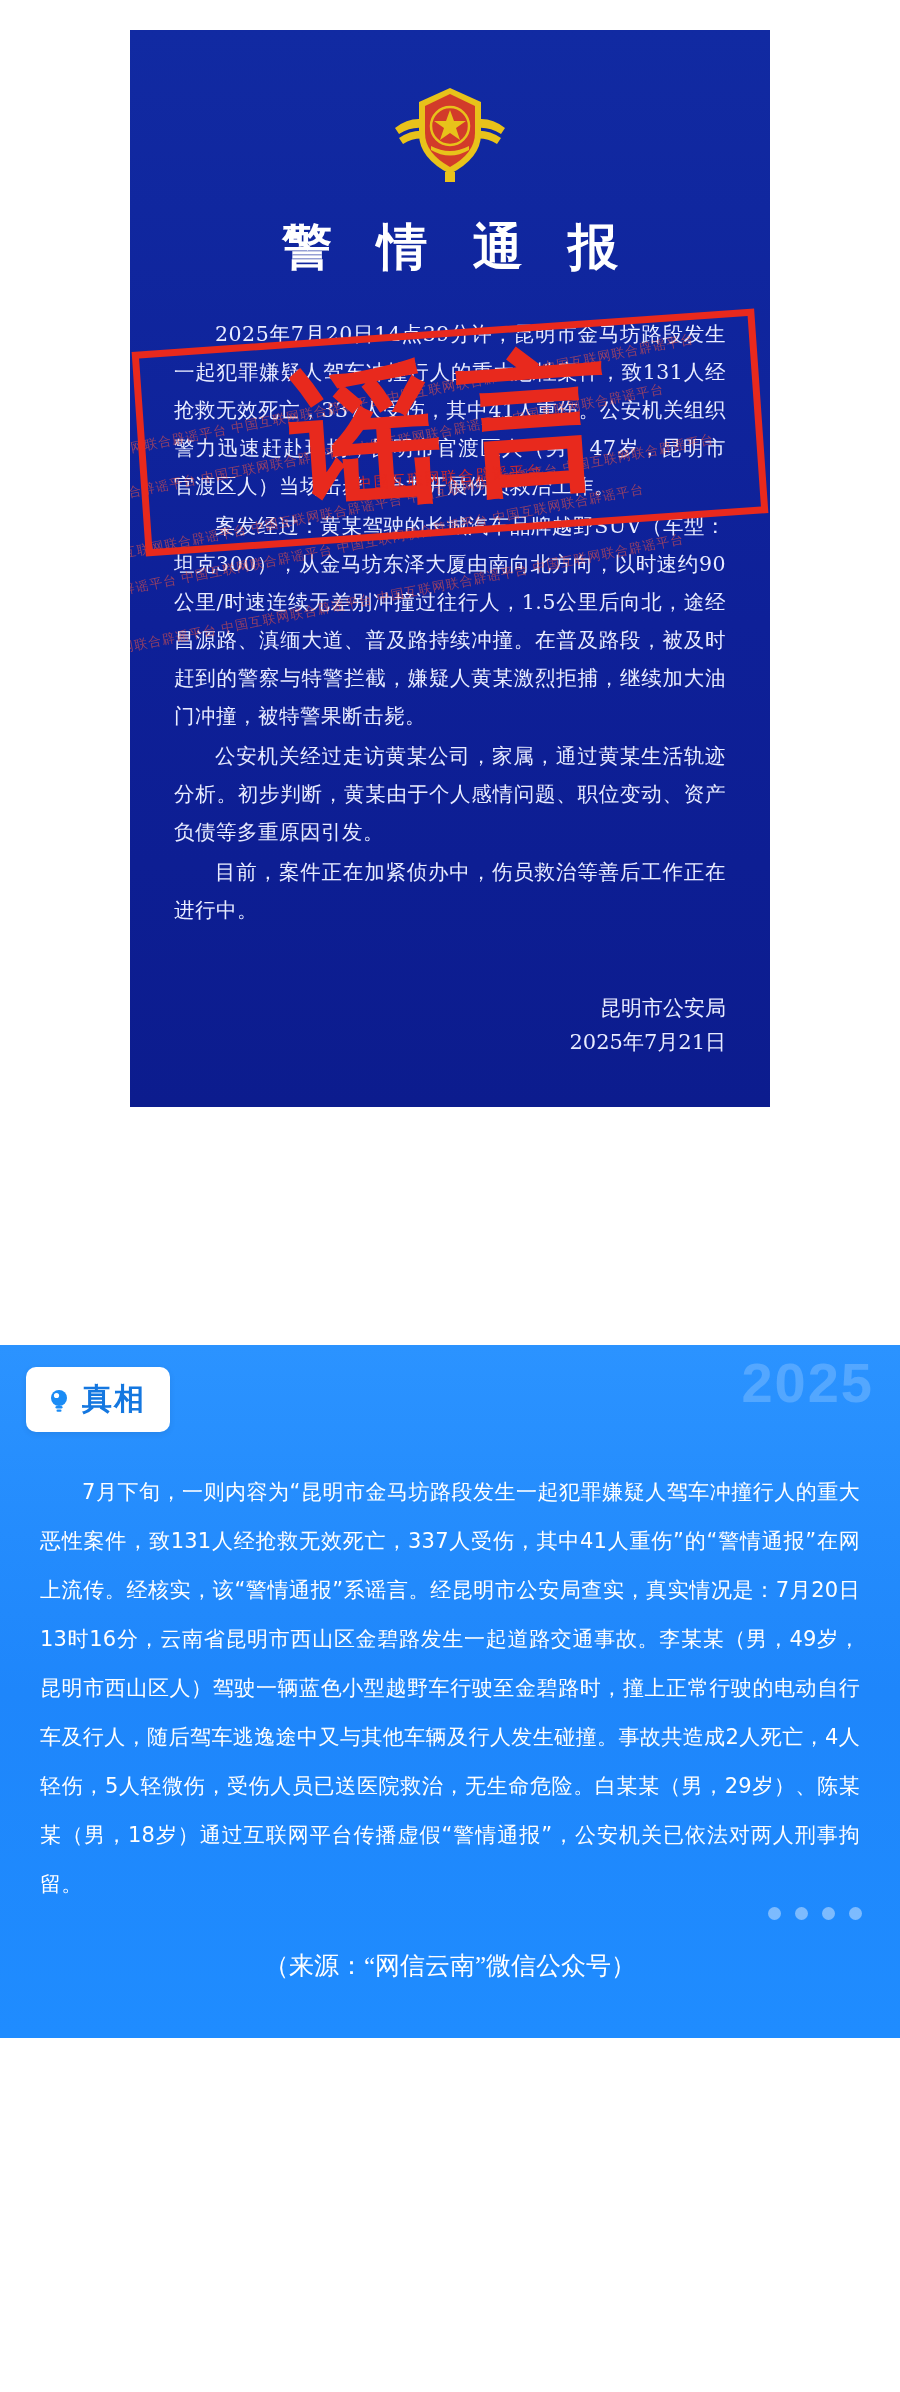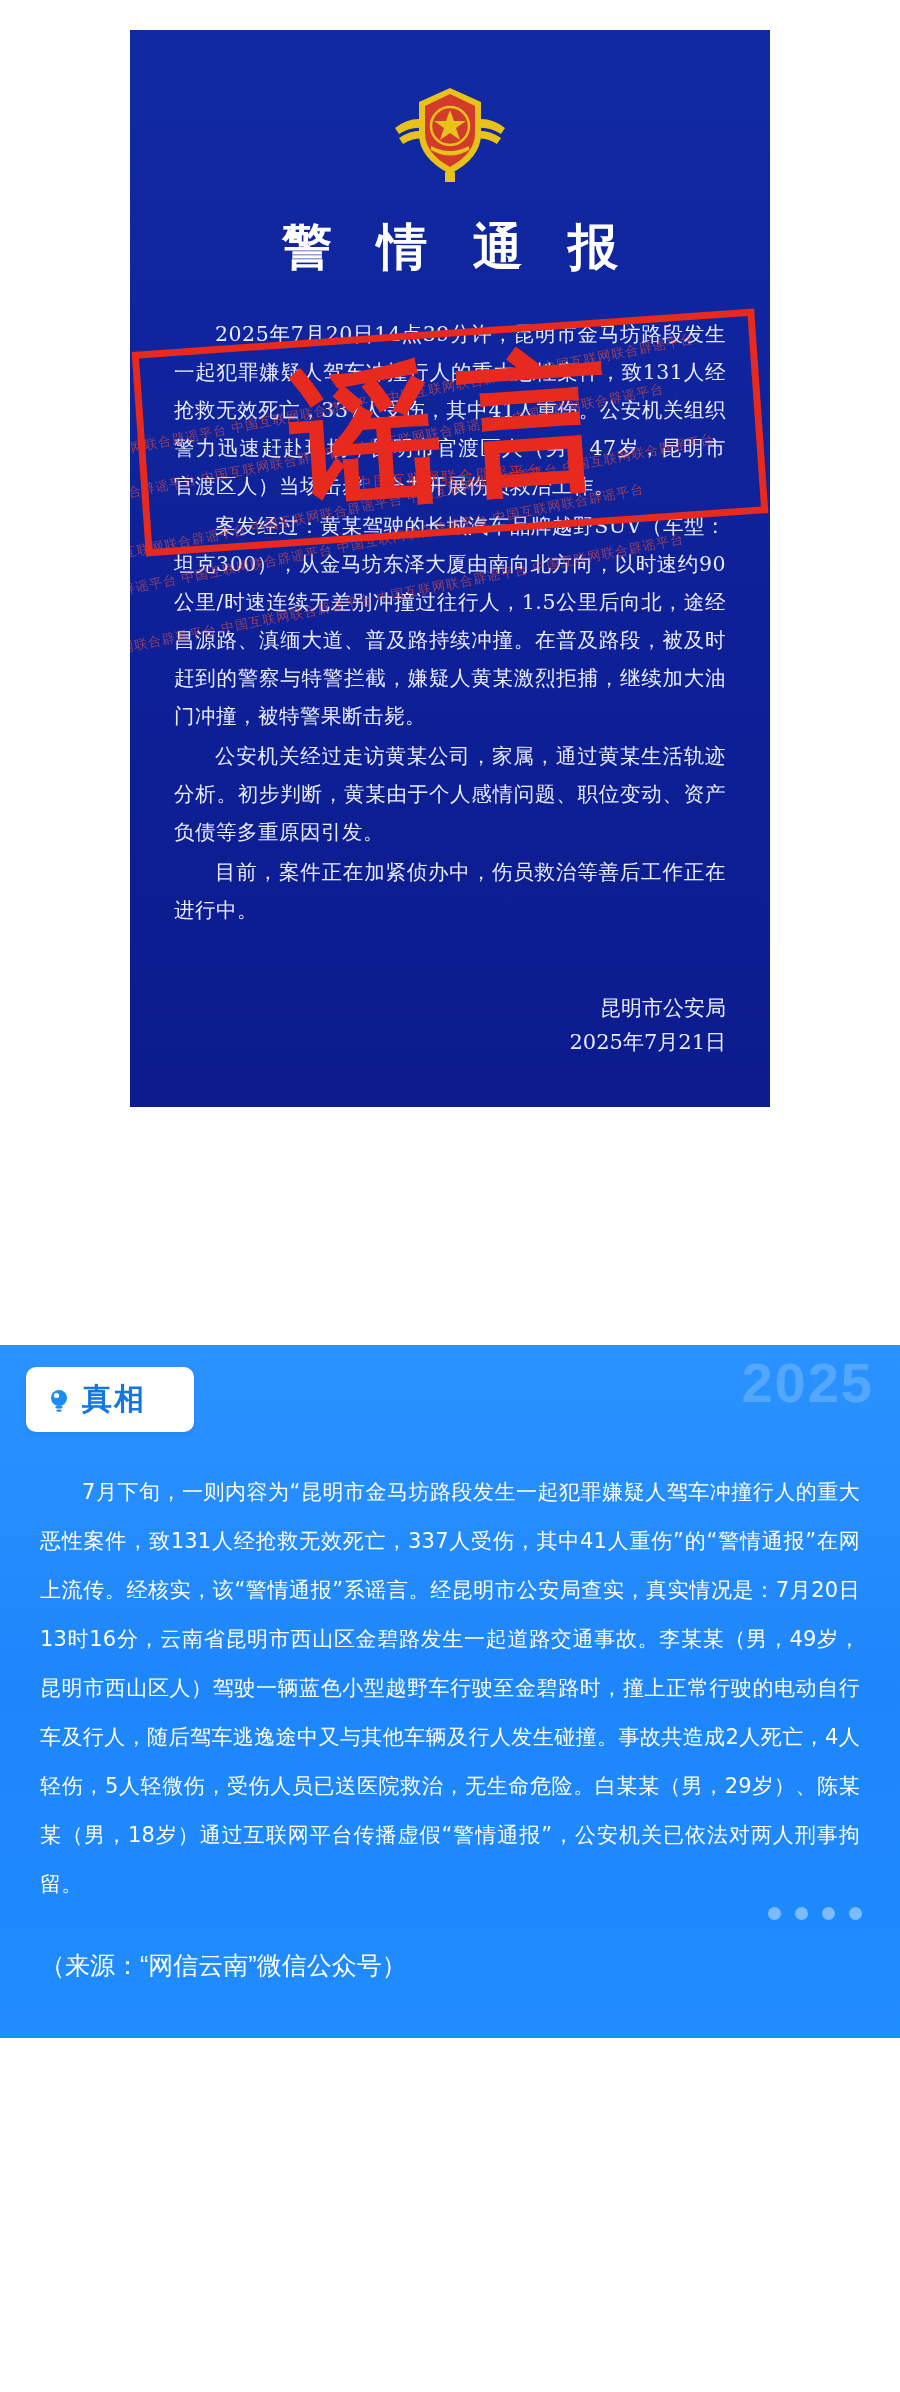--- a/index.html
+++ b/index.html
@@ -152,21 +152,21 @@
     overflow: hidden;
   }
   .truth-tab {
     position: relative;
     margin: 22px 0 0 26px;
     display: inline-flex;
     align-items: center;
     gap: 10px;
     background: #ffffff;
     border-radius: 10px 10px 10px 10px;
-    padding: 12px 48px 12px 20px;
+    padding: 12px 24px 12px 20px;
     box-shadow: 0 2px 6px rgba(0,0,0,0.08);
   }
   .truth-tab .bulb {
     width: 26px; height: 26px;
     display: inline-block;
   }
   .truth-tab .label {
     color: #1477e0;
     font-size: 30px;
     font-weight: bold;
@@ -192,24 +192,24 @@
     font-size: 21px;
     line-height: 49px;
     text-align: justify;
     text-indent: 2em;
     margin: 0;
     font-family: "DejaVu Sans", "Liberation Sans", sans-serif;
     letter-spacing: 0.2px;
   }
   .truth-source {
     margin: 40px 40px 0 40px;
-    text-align: left;
+    text-align: center;
     color: #ffffff;
     font-size: 25px;
-    font-family: Liberation Sans, sans-serif;
+    font-family: Liberation Serif, serif;
   }
   .dots {
     position: absolute;
     right: 38px;
     bottom: 118px;
     display: flex;
     gap: 14px;
   }
   .dots i {
     display: block;

